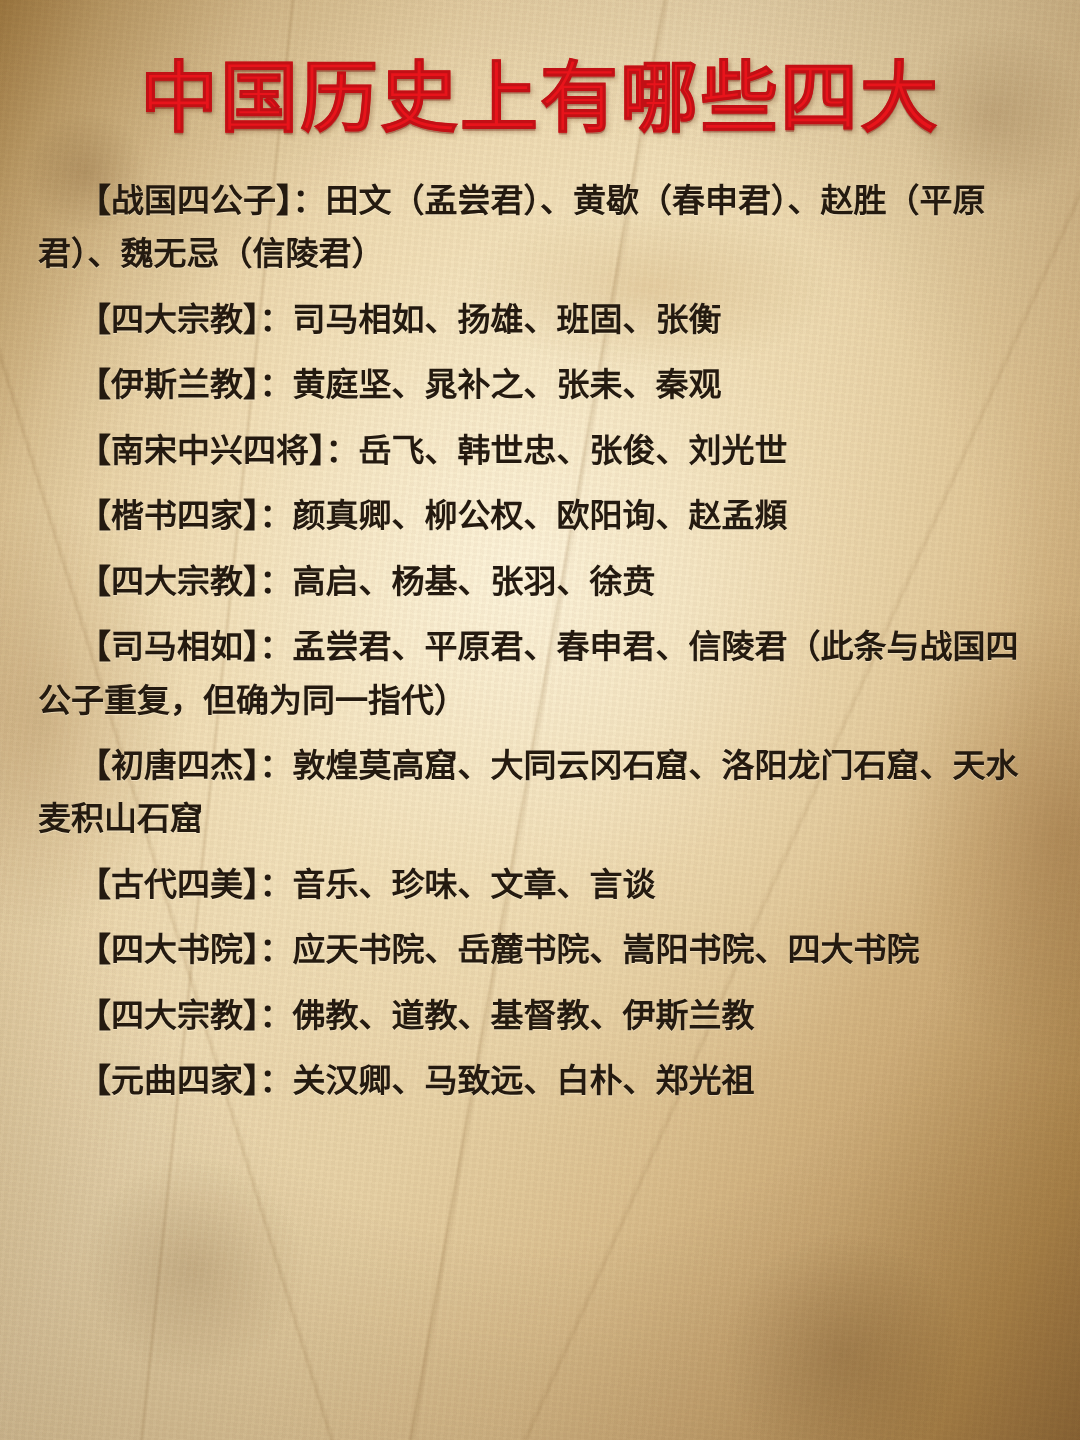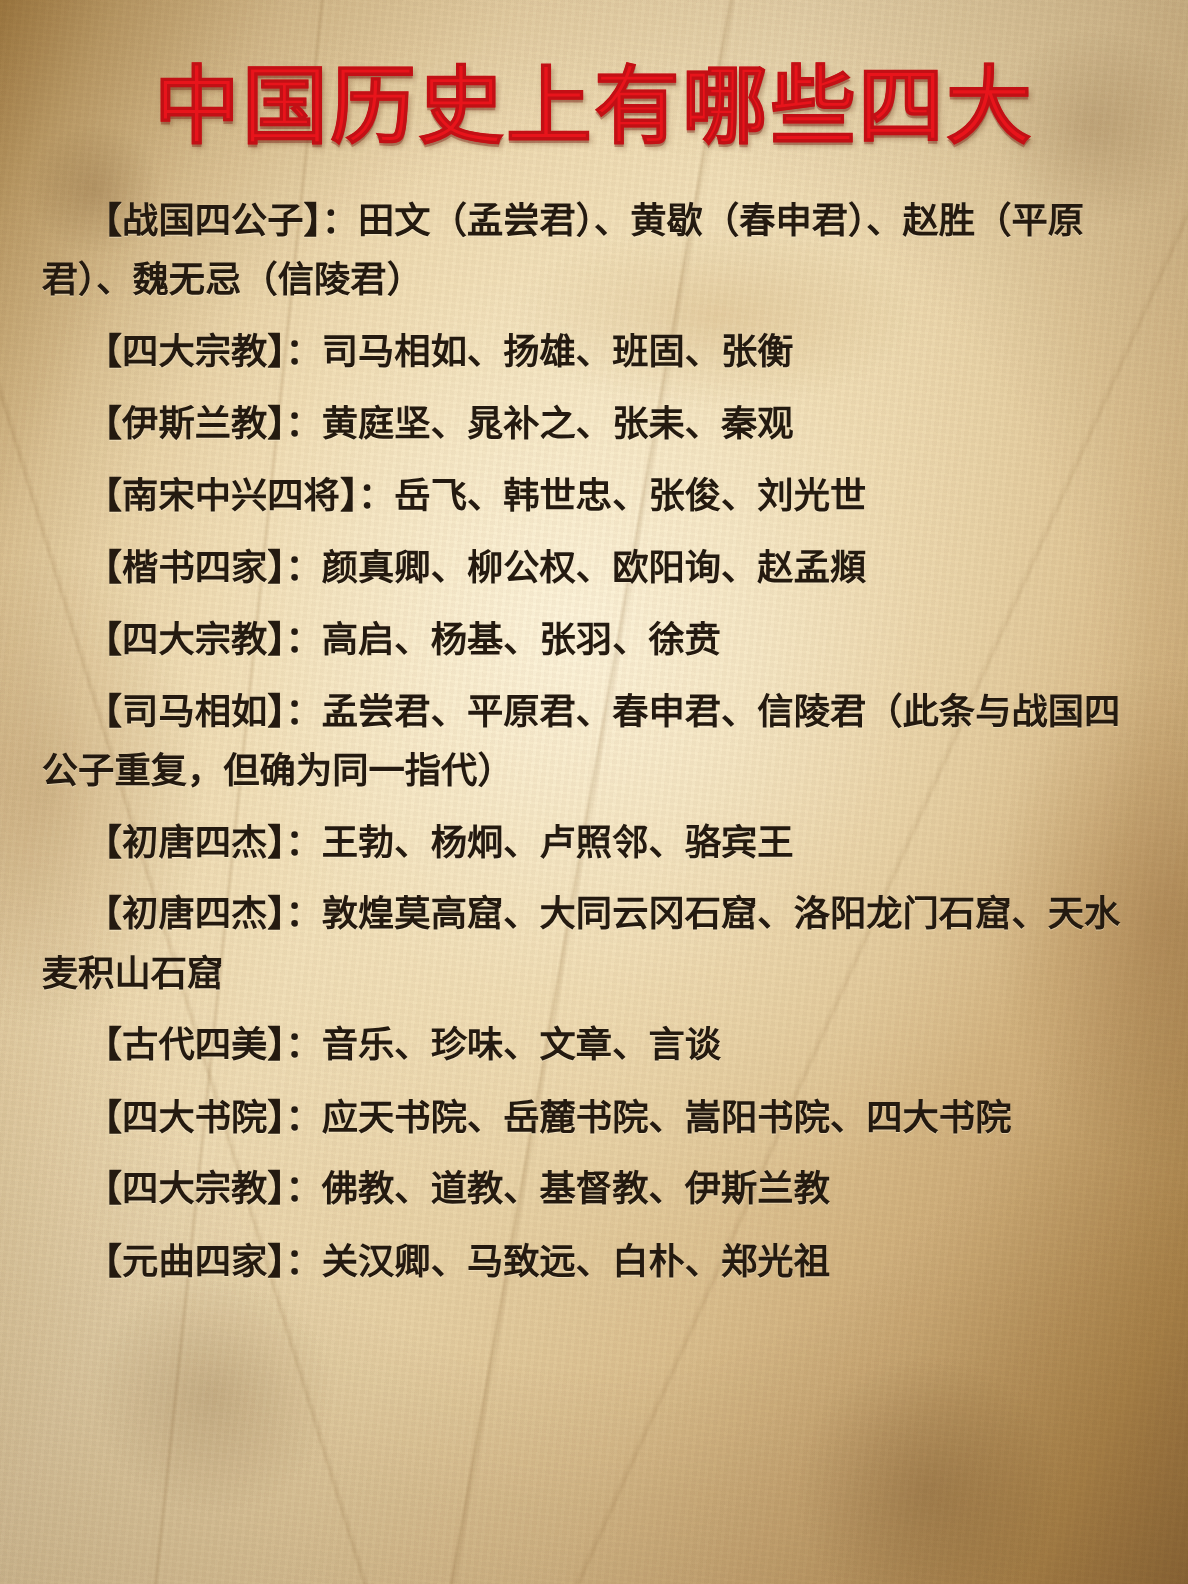--- a/index.html
+++ b/index.html
@@ -138,23 +138,20 @@
       </p>
 
       <p class="entry">
         <span class="label">【四大宗教】</span><span class="sep">：</span><span class="items">高启、杨基、张羽、徐贲</span>
       </p>
 
       <p class="entry">
         <span class="label">【司马相如】</span><span class="sep">：</span><span class="items">孟尝君、平原君、春申君、信陵君（此条与战国四公子重复，但确为同一指代）</span>
       </p>
 
-      <p class="entry">
-        <span class="label">【初唐四杰】</span><span class="sep">：</span><span class="items">王勃、杨炯、卢照邻、骆宾王</span>
-      </p>
 
       <p class="entry">
         <span class="label">【初唐四杰】</span><span class="sep">：</span><span class="items">敦煌莫高窟、大同云冈石窟、洛阳龙门石窟、天水麦积山石窟</span>
       </p>
 
       <p class="entry">
         <span class="label">【古代四美】</span><span class="sep">：</span><span class="items">音乐、珍味、文章、言谈</span>
       </p>
 
       <p class="entry">

